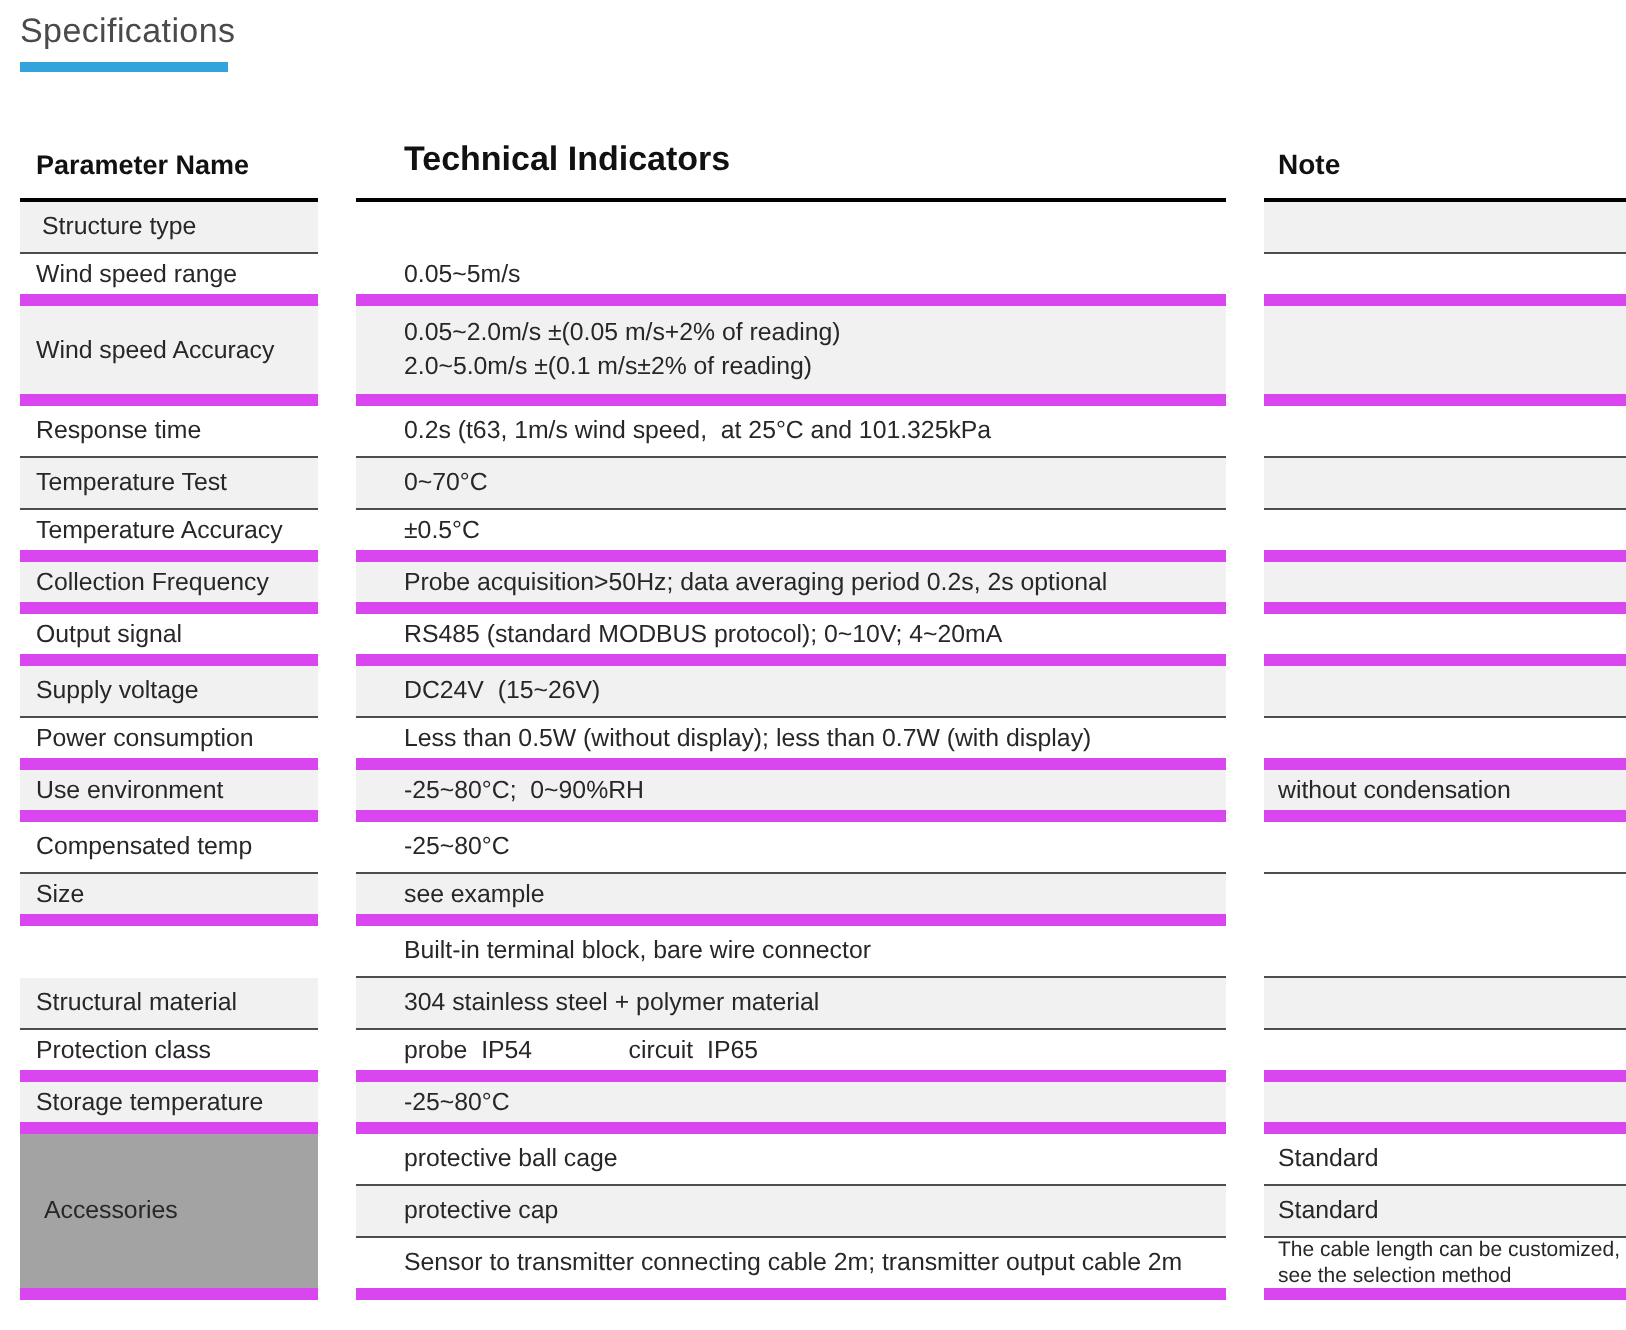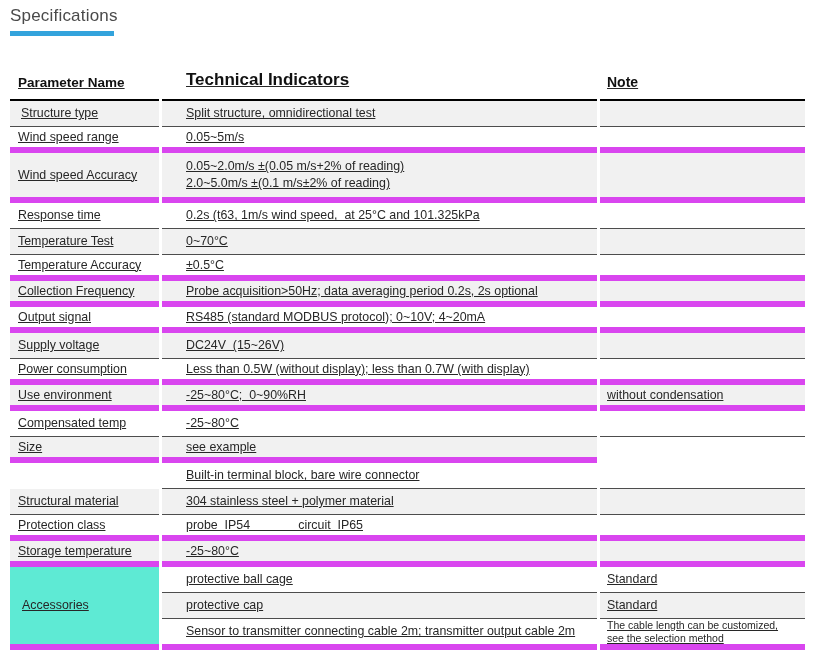--- a/index.html
+++ b/index.html
@@ -21,23 +21,22 @@
   .title-underline {
     position: absolute; left: 10px; top: 31px;
     width: 104px; height: 5px;
   }
 
   .spec-table {
     position: absolute; left: 10px; top: 66px;
     width: 795px;
     display: grid;
     grid-template-columns: 149px 435px 205px;
-    column-gap: 3px;
+    column-gap: 19px;
     grid-auto-rows: auto;
-    text-decoration: underline;
   }
 
   .cell {
     display: flex; align-items: center;
     box-sizing: border-box;
     min-height: 26px;
     font-size: 12.4px;
     line-height: 1.35;
     white-space: pre;
     overflow: hidden;
@@ -58,37 +57,36 @@
     border-bottom: 2.5px solid #000000;
     background: #ffffff;
   }
   .hdr.h-param { font-size: 13.5px; }
   .hdr.h-value { font-size: 17px; }
   .hdr.h-note  { font-size: 14px; }
 
   .tall { min-height: 50px; }
   .last-row { min-height: 30px; }
   .note-small { font-size: 10.5px; line-height: 1.2; align-items: center; }
-  .accessories-cell { background: #5eead4; padding-left: 12px; }
+  .accessories-cell { background: #a3a3a3; padding-left: 12px; }
 </style>
 </head>
 <body>
 
 <div class="page">
 
   <div class="page-title">Specifications</div>
 
   <div class="title-underline" style="background: rgb(51, 163, 220);"></div>
 
   <div class="spec-table" id="spec-table">
     <div class="cell hdr h-param col-param">Parameter Name</div>
     <div class="cell hdr h-value col-value">Technical Indicators</div>
     <div class="cell hdr h-note col-note">Note</div>
   <div class="cell col-param gray b-thin" style="grid-area: 2 / 1; padding-left: 11px;">Structure type</div>
-      <div class="cell col-value gray b-thin" style="grid-area: 2 / 2;">Split structure, omnidirectional test</div>
       <div class="cell col-note gray b-thin" style="grid-area: 2 / 3;"></div>
       <div class="cell col-param b-thick" style="grid-area: 3 / 1;">Wind speed range</div>
       <div class="cell col-value b-thick" style="grid-area: 3 / 2;">0.05~5m/s</div>
       <div class="cell col-note b-thick" style="grid-area: 3 / 3;"></div>
       <div class="cell col-param gray b-thick tall" style="grid-area: 4 / 1;">Wind speed Accuracy</div>
       <div class="cell col-value gray b-thick tall" style="grid-area: 4 / 2;">0.05~2.0m/s ±(0.05 m/s+2% of reading)
 2.0~5.0m/s ±(0.1 m/s±2% of reading)</div>
       <div class="cell col-note gray b-thick tall" style="grid-area: 4 / 3;"></div>
       <div class="cell col-param b-thin" style="grid-area: 5 / 1;">Response time</div>
       <div class="cell col-value b-thin" style="grid-area: 5 / 2;">0.2s (t63, 1m/s wind speed,  at 25°C and 101.325kPa</div>

